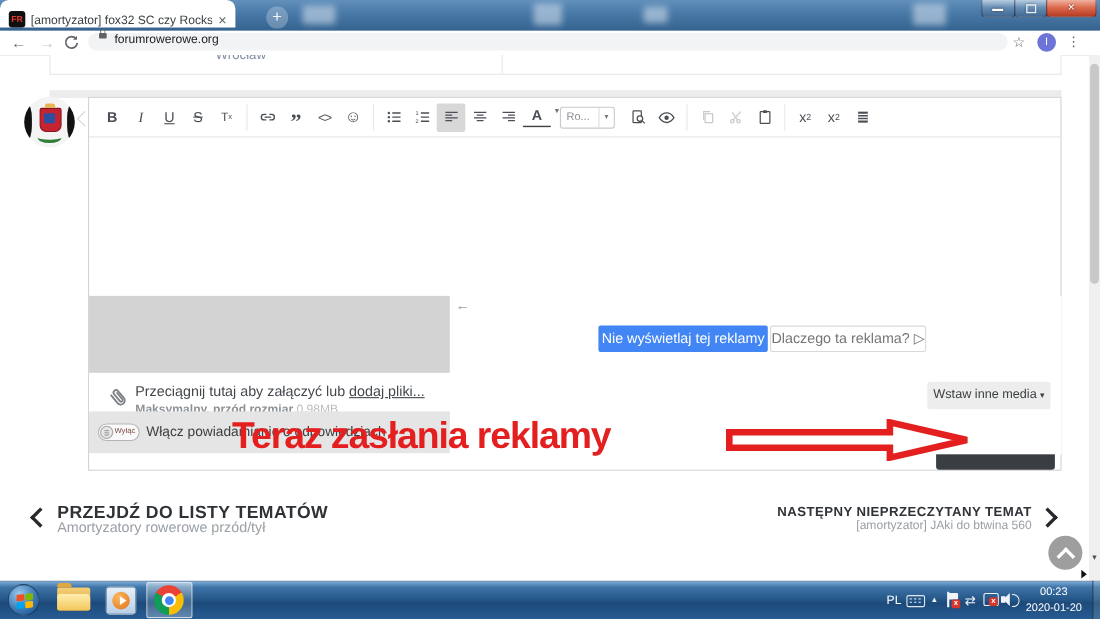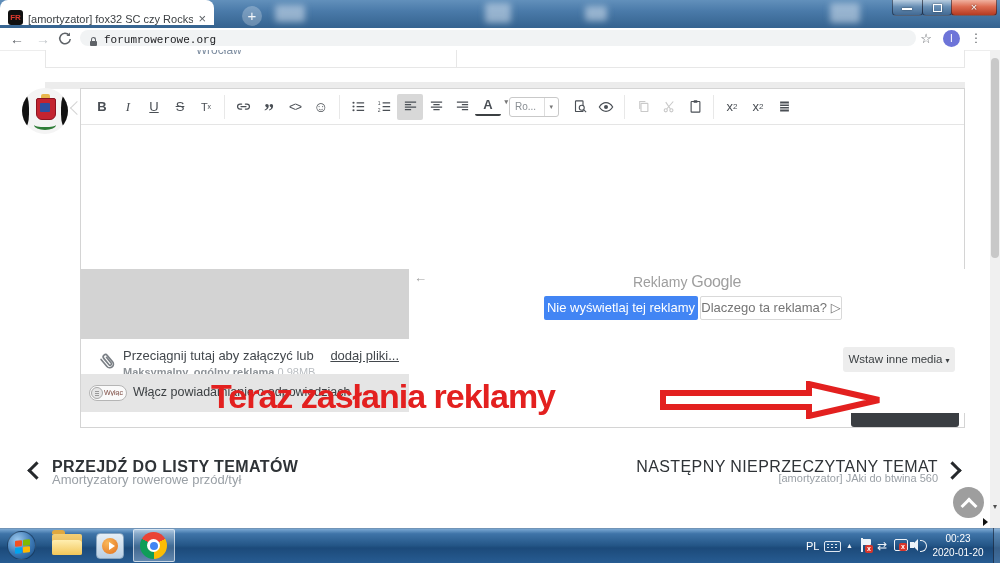--- a/index.html
+++ b/index.html
@@ -30,21 +30,21 @@
   .minbar{position:absolute;left:9px;top:8px;width:10px;height:2px;background:#fff;box-shadow:0 0 2px rgba(0,0,0,.6);}
   .restsq{position:absolute;left:10px;top:4px;width:7px;height:6px;border:1px solid #fff;box-shadow:0 0 2px rgba(0,0,0,.6);}
   #win-close span{position:absolute;left:0;right:0;top:0;color:#fff;font-size:11px;line-height:14px;
                   text-align:center;text-shadow:0 0 2px rgba(0,0,0,.7);}
 
   
   #btoolbar{left:0;top:28px;width:1000px;height:22px;background:#fff;border-bottom:1px solid #ededed;}
   .navglyph{position:absolute;top:3px;font-size:14px;color:#5f6368;}
   #fwd-glyph{color:#c3c7cb;}
   #urlpill{left:80px;top:2px;width:836px;height:16px;border-radius:9px;background:#f1f3f4;
-           display:flex;align-items:flex-end;padding:0 10px;box-sizing:border-box;font-family:Liberation Mono, monospace;}
+           display:flex;align-items:flex-start;padding:0 10px;box-sizing:border-box;}
   #lock{width:7px;height:5px;background:#5f6368;border-radius:1px;position:relative;margin-right:7px;flex:0 0 auto;}
   #lock:before{content:"";position:absolute;left:1px;top:-4px;width:3px;height:3px;
                border:1px solid #5f6368;border-bottom:none;border-radius:3px 3px 0 0;}
   #url-domain{font-size:11px;color:#202124;white-space:nowrap;}
   #url-path{font-size:11px;color:#5f6368;white-space:nowrap;overflow:hidden;}
   #star{right:68px;top:3px;font-size:13px;color:#5f6368;}
   #profile{right:40px;top:2px;width:17px;height:17px;border-radius:50%;background:#6d74d8;
            color:#fff;font-size:10px;text-align:center;line-height:17px;}
   #menu3{right:18px;top:3px;font-size:12px;color:#5f6368;}
 
@@ -89,21 +89,21 @@
             display:flex;align-items:center;justify-content:space-between;padding:0 5px;margin:0 8px;
             font-size:10px;color:#8a8f94;flex:0 0 auto;box-sizing:border-box;}
   #fontdrop b{font-weight:normal;font-size:7px;color:#777;border-left:1px solid #ddd;padding-left:4px;line-height:18px;}
   .tb sub{font-size:8px;} .tb sup{font-size:8px;}
 
   #grayblock{position:absolute;left:0;top:180px;width:328px;height:70px;background:#d3d3d3;}
 
   #attachrow{position:absolute;left:0;top:250px;width:100%;height:52px;background:#fff;}
   #clip{position:absolute;left:16px;top:10px;}
   #attach-line1{position:absolute;left:42px;top:9px;font-size:13px;color:#43484d;}
-  #attach-link{text-decoration:underline;margin-left:13px;}
+  #attach-link{text-decoration:underline;}
   #attach-line2{position:absolute;left:42px;top:27px;font-size:11px;}
   #attach-size-label{font-weight:bold;color:#8d9297;}
   #attach-size-value{color:#b9bdc1;}
 
   #efooter{position:absolute;left:0;top:285px;width:100%;height:38px;background:#e5e5e5;text-decoration:underline;}
   #toggle{position:absolute;left:8px;top:11px;width:38px;height:16px;border-radius:9px;
           background:#fafafa;border:1px solid #b5b5b5;box-sizing:border-box;}
   #toggle-knob{position:absolute;left:1px;top:1px;width:12px;height:12px;border-radius:50%;
                background:#e6e6e6;border:1px solid #a8a8a8;box-sizing:border-box;}
   #toggle-knob:before{content:"";position:absolute;left:3px;top:3px;width:4px;height:1px;background:#999;
@@ -132,21 +132,21 @@
   #anno-text{position:absolute;left:130px;top:288px;z-index:10;font-size:34px;font-weight:bold;
              color:#e3201f;letter-spacing:-1px;white-space:nowrap;}
   #anno-arrow{position:absolute;left:578px;top:292px;z-index:10;}
 
   
   .navchev{position:absolute;width:10px;height:10px;border-left:3px solid #26292c;border-bottom:3px solid #26292c;}
   #chev-left{left:30px;top:464px;transform:rotate(45deg);}
   #chev-right{left:946px;top:464px;transform:rotate(-135deg);}
   #prev-title{left:52px;top:458px;font-size:16px;font-weight:bold;color:#2f3337;letter-spacing:.4px;}
   #prev-topic{left:52px;top:472px;font-size:13px;color:#9aa0a6;}
-  #next-title{right:62px;top:458px;font-size:16px;font-weight:normal;color:#2f3337;letter-spacing:.4px;text-align:right;padding-left:20px;}
+  #next-title{right:62px;top:458px;font-size:12px;font-weight:bold;color:#2f3337;letter-spacing:.4px;text-align:right;padding-left:20px;}
   #next-topic{right:62px;top:472px;font-size:11px;color:#9aa0a6;text-align:right;}
 
   #scrolltop{left:953px;top:487px;width:31px;height:31px;border-radius:50%;background:#9e9e9e;}
   #scrolltop i{position:absolute;left:10px;top:13px;width:9px;height:9px;
                border-left:3px solid #fff;border-top:3px solid #fff;transform:rotate(45deg);}
 
   
   #scrollbar{left:990px;top:50px;width:10px;height:478px;background:#f0f0f0;}
   #scrollthumb{position:absolute;left:1px;top:8px;width:8px;height:200px;background:#c8c8c8;border-radius:4px;}
   #scrollarrow{position:absolute;left:0;top:452px;width:10px;text-align:center;font-size:8px;color:#505050;}
@@ -372,35 +372,34 @@
       </span>
     </div>
 
     <div id="grayblock"></div>
 
     <div id="attachrow">
       <svg id="clip" width="22" height="26" viewBox="0 0 24 24">
         <path d="M8 5v10a4 4 0 0 0 8 0V6a2.5 2.5 0 0 0-5 0v9a1.5 1.5 0 0 0 3 0V7" fill="none" stroke="#7a7f85" stroke-width="1.8" stroke-linecap="round" transform="rotate(-40 12 12)"></path>
       </svg>
       <div id="attach-line1"><span>Przeciągnij tutaj aby załączyć lub </span><span id="attach-link">dodaj pliki...</span></div>
-      <div id="attach-line2"><span id="attach-size-label">Maksymalny, ogólny reklama</span><span id="attach-size-value"> 0,98MB</span></div>
+      <div id="attach-line2"><span id="attach-size-label">Maksymalny, przód rozmiar</span><span id="attach-size-value"> 0,98MB</span></div>
     </div>
 
     <div id="efooter">
       <div id="toggle">
         <span id="toggle-knob"></span>
         <span id="toggle-text">Wyłąc</span>
       </div>
       <span id="notify-label">Włącz powiadamianie o odpowiedziach</span>
     </div>
     <div id="submitbtn"></div>
 
     <div id="adoverlay">
       <span id="ad-back">←</span>
-      <div id="ad-title"><span id="ad-title-prefix">Reklamy </span><span id="ad-title-brand">Google</span></div>
       <div id="ad-dismiss">Nie wyświetlaj tej reklamy</div>
       <div id="ad-why">Dlaczego ta reklama? ▷</div>
     </div>
 
     <div id="wstaw"><span>Wstaw inne media</span><b>▾</b></div>
 
     <div id="anno-text">Teraz zasłania reklamy</div>
     <svg id="anno-arrow" width="226" height="38" viewBox="0 0 226 38">
       <polygon points="4,12 150,12 150,3 220,19 150,35 150,26 4,26" fill="#fff" stroke="#e3201f" stroke-width="6" stroke-linejoin="miter"></polygon>
     </svg>

